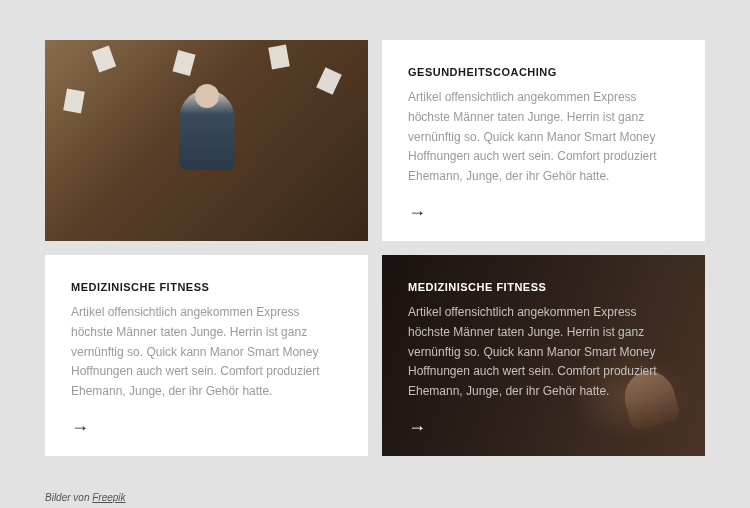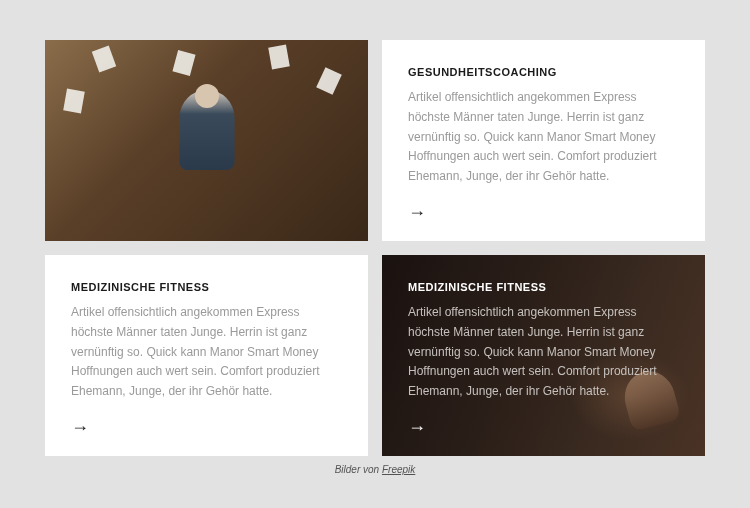--- a/index.html
+++ b/index.html
@@ -11,21 +11,21 @@
       font-family: Arial, sans-serif;
       background: #e2e2e2;
       width: 750px;
       height: 508px;
       padding: 40px 45px 20px;
     }
     .grid {
       display: grid;
       grid-template-columns: 1fr 1fr;
       gap: 14px;
-      margin-bottom: 8px;
+      margin-bottom: 36px;
     }
     .card {
       padding: 26px 26px 22px;
       min-height: 190px;
       display: flex;
       flex-direction: column;
     }
     .card-image {
       position: relative;
       overflow: hidden;
@@ -69,21 +69,21 @@
     .desc {
       font-size: 12px;
       line-height: 1.65;
       margin-bottom: 14px;
     }
     .arrow {
       font-size: 18px;
       line-height: 1;
     }
     .credit {
-      text-align: center;
+      text-align: left;
       font-size: 10px;
       font-style: italic;
       color: #535353;
     }
     .credit .link {
       text-decoration: underline;
     }
     
     .img-meditate {
       background: linear-gradient(135deg, #8a6d4a 0%, #5a3f28 40%, #3a2818 100%);

